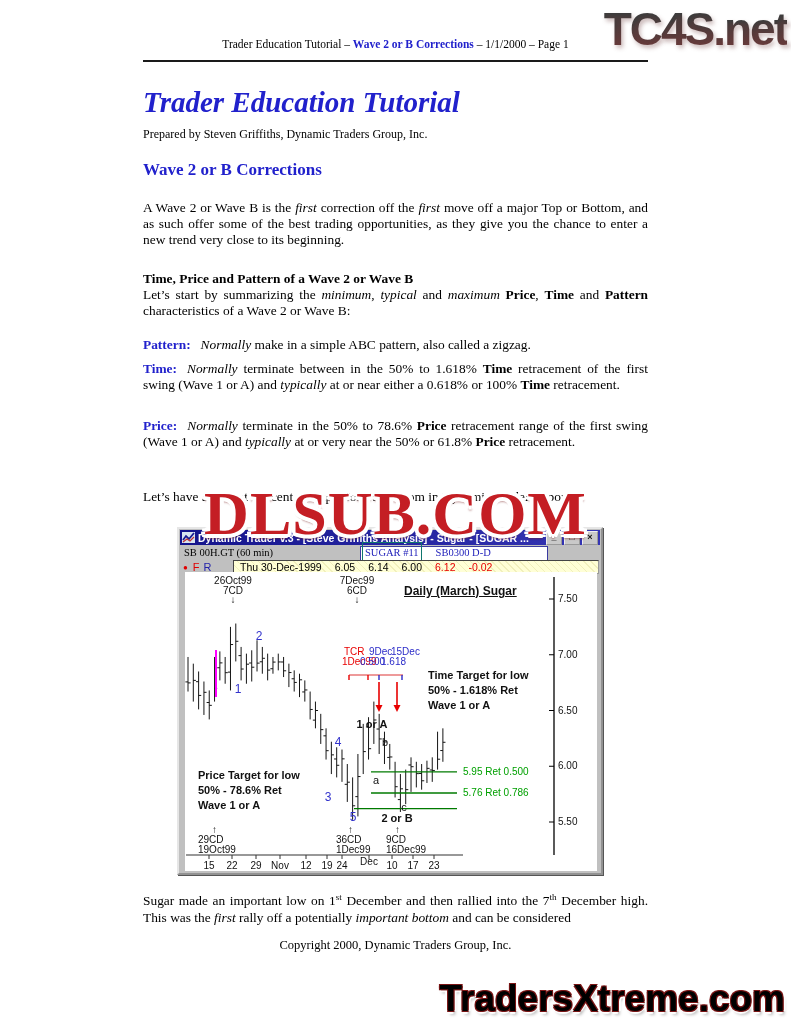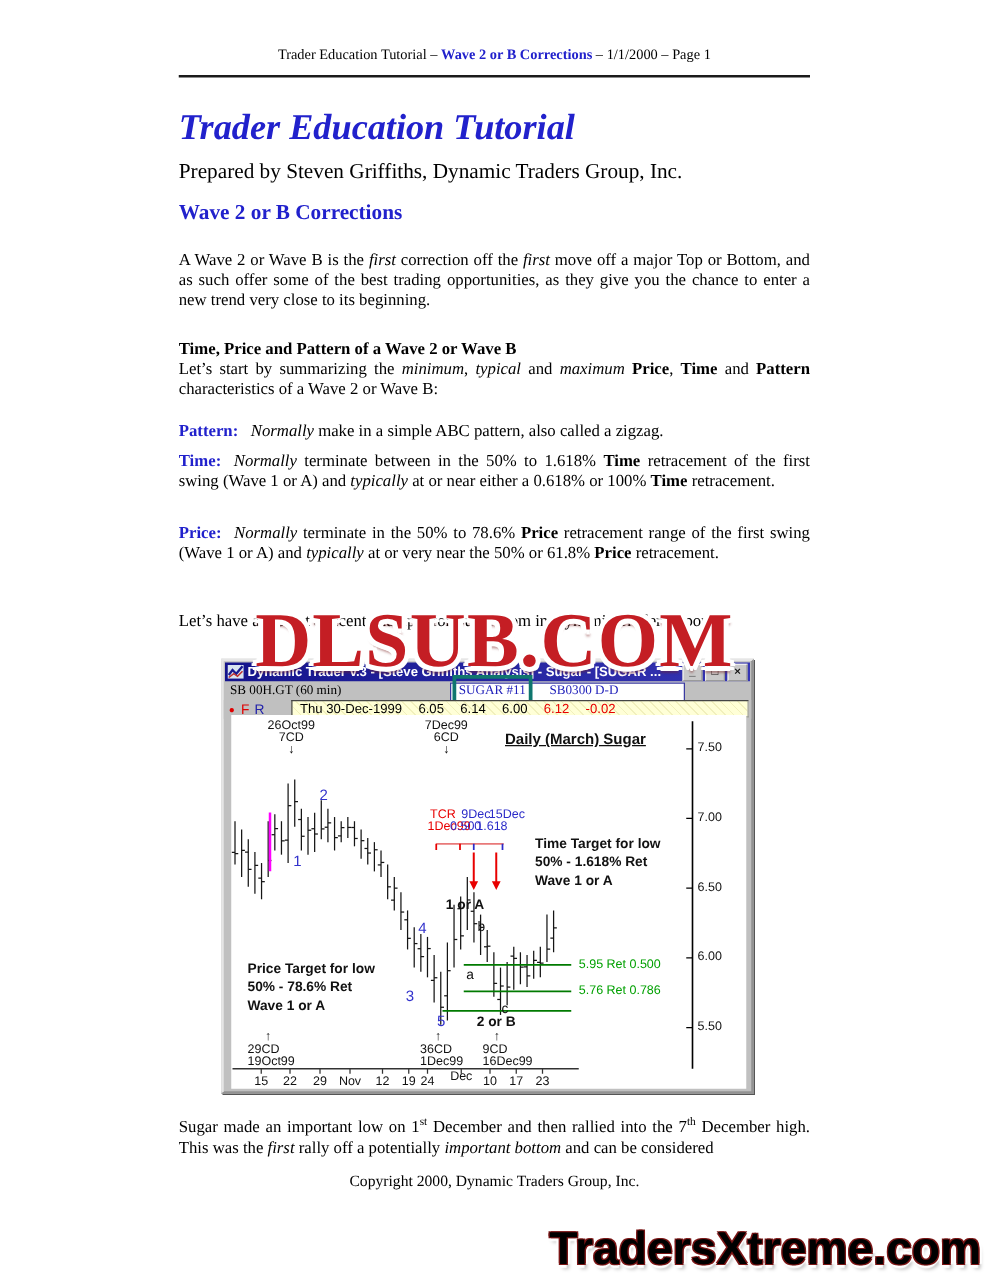--- a/index.html
+++ b/index.html
@@ -4,21 +4,21 @@
 <style>
   html,body{margin:0;padding:0;background:#fff;}
   .page{position:relative;width:791px;height:1024px;background:#fff;overflow:hidden;
         font-family:"Liberation Serif",serif;color:#000;}
   .abs{position:absolute;}
   
   .hdrline{top:38px;left:143px;width:505px;text-align:center;font-size:11.5px;}
   .hdrline .hl{color:#2121cc;font-weight:bold;}
   .rule{top:60px;left:143px;width:505px;border-top:2px solid #1a1a1a;height:0;}
   .doctitle{top:86px;left:143px;width:505px;font-size:29px;font-weight:bold;font-style:italic;color:#2121cc;}
-  .byline{top:127px;left:143px;width:505px;font-size:17px;}
+  .byline{top:127px;left:143px;width:505px;font-size:12px;}
   .sechead{top:160px;left:143px;width:505px;font-size:17px;font-weight:bold;color:#2121cc;}
   .para{left:143px;width:505px;font-size:13.4px;line-height:16.2px;text-align:justify;}
   .rb{font-weight:bold;} .ri{font-style:italic;} sup{font-size:68%;}
   .plabel{color:#2121cc;font-weight:bold;margin-right:10px;}
   .subhead{font-weight:bold;text-align:left;}
   .copyright{top:938px;left:143px;width:505px;text-align:center;font-size:12.5px;}
   
   .tc4s{top:2px;right:4px;font-family:"Liberation Sans",sans-serif;font-weight:bold;font-size:46px;
         letter-spacing:-2px;background:linear-gradient(#3d3d3d 35%,#6e3a3a 90%);
         -webkit-background-clip:text;background-clip:text;color:transparent;
@@ -39,21 +39,21 @@
   .titlebar{height:15px;margin:1px;background:linear-gradient(90deg,#14148c,#3535b4);
             display:flex;align-items:center;padding:0 2px;}
   .appicon{width:13px;height:11px;margin-right:3px;flex:0 0 auto;}
   .titletext{flex:1;color:#fff;font-weight:bold;font-size:10.5px;white-space:nowrap;overflow:hidden;}
   .winbtn{width:14px;height:12px;margin-left:2px;background:#c9c9c9;border:1px outset #eee;
           font-size:9px;line-height:10px;text-align:center;font-weight:bold;color:#111;flex:0 0 auto;}
   .row2{height:14px;position:relative;font-size:10.5px;line-height:14px;font-family:Liberation Serif, serif;}
   .row2 .lbl{padding-left:5px;}
   .symbox{position:absolute;left:181px;top:0px;width:186px;height:13px;background:#fff;
           border:1px solid #3a3aa0;color:#2222bb;font-size:10.5px;line-height:12px;white-space:nowrap;}
-  .symbox .s1{border:3px solid #0f766e;padding:4px 2px;margin-left:1px;}
+  .symbox .s1{border:1px solid #0f766e;padding:4px 2px;margin-left:1px;}
   .symbox .s2{margin-left:14px;}
   .row3{height:15px;position:relative;background:#c0c0c0;}
   .fr{position:absolute;left:4px;top:1px;font-size:11px;font-weight:normal;line-height:13px;}
   .fr .dot{color:#e00000;font-size:8px;vertical-align:1px;}
   .fr .f{color:#e00000;margin-left:5px;} .fr .r{color:#2222aa;margin-left:4px;}
   .quotefield{position:absolute;left:54px;right:2px;top:0;bottom:1px;background:#ffffd6;
               border:1px inset #999;font-size:10.5px;line-height:12px;padding-left:6px;white-space:nowrap;
               background-image:repeating-linear-gradient(45deg,rgba(205,200,120,.28) 0 1px,transparent 1px 5px);}
   .quotefield span{margin-right:13px;} .quotefield .red{color:#e80000;}
   .chartwrap{position:absolute;left:6px;top:43px;width:412px;height:299px;background:#fff;}
@@ -69,20 +69,21 @@
   .redt{color:#e80000;} .blut{color:#2b2bc8;}
   .cc{transform:translateX(-50%);text-align:center;line-height:9.5px;}
   .bc{line-height:9.5px;}
   .axlab{transform:translateX(-50%);}
 </style>
 </head>
 <body>
 
 <div class="page">
 
+  <div class="abs tc4s">TC4S.net</div>
   <div class="abs hdrline"><span>Trader Education Tutorial – </span><span class="hl">Wave 2 or B Corrections</span><span> – 1/1/2000 – Page 1</span></div>
   <div class="abs rule"></div>
 
   <div class="abs doctitle">Trader Education Tutorial</div>
   <div class="abs byline">Prepared by Steven Griffiths, Dynamic Traders Group, Inc.</div>
   <div class="abs sechead">Wave 2 or B Corrections</div>
   <div class="abs para" style="top:200px"><span>A Wave 2 or Wave B is the </span><span class="ri">first</span><span> correction off the </span><span class="ri">first</span><span> move off a major Top or Bottom, and as such offer some of the best trading opportunities, as they give you the chance to enter a new trend very close to its beginning.</span></div>
   <div class="abs para subhead" style="top:271px">Time, Price and Pattern of a Wave 2 or Wave B</div>
   <div class="abs para" style="top:287px"><span>Let’s start by summarizing the </span><span class="ri">minimum</span><span>, </span><span class="ri">typical</span><span> and </span><span class="ri">maximum</span><span> </span><span class="rb">Price</span><span>, </span><span class="rb">Time</span><span> and </span><span class="rb">Pattern</span><span> characteristics of a Wave 2 or Wave B:</span></div>
   <div class="abs para" style="top:337px"><span class="plabel">Pattern:</span><span><span class="ri">Normally</span><span> make in a simple ABC pattern, also called a zigzag.</span></span></div>

